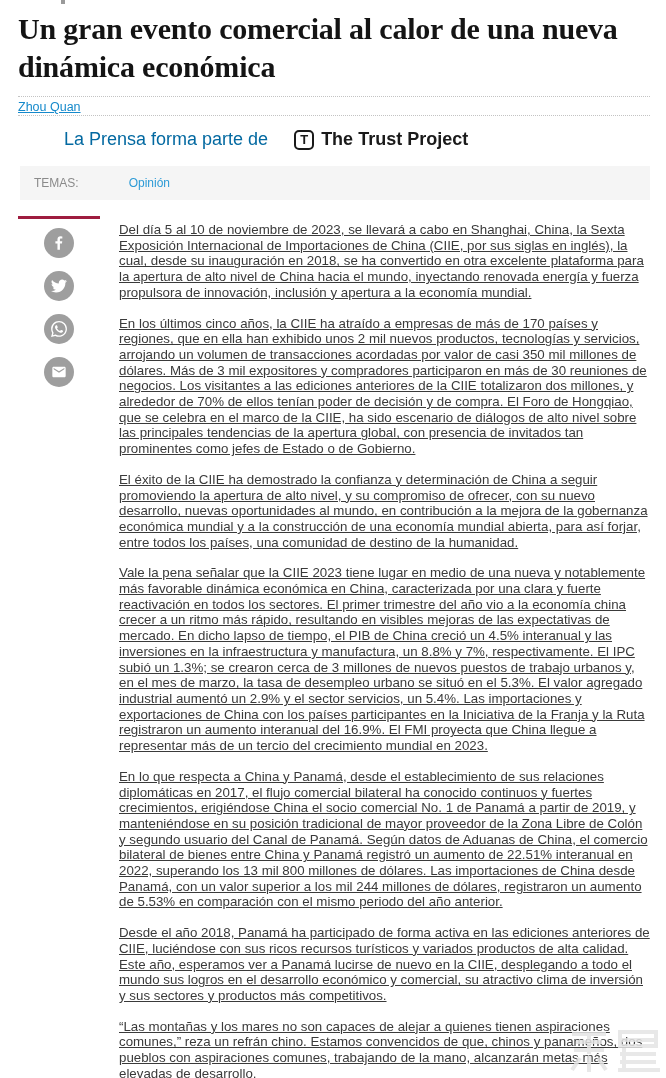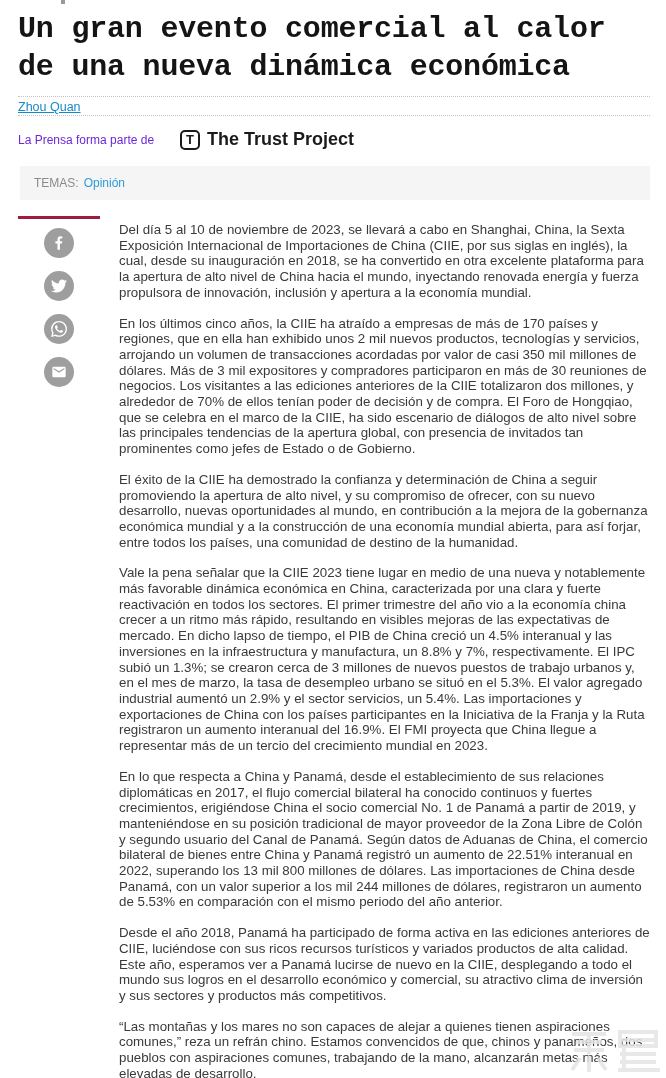--- a/index.html
+++ b/index.html
@@ -13,57 +13,57 @@
   }
   *{box-sizing:border-box;}
   html,body{margin:0;padding:0;}
   body{
     width:666px;height:1078px;overflow:hidden;background:#fff;position:relative;
     font-family:"Liberation Sans", sans-serif;
   }
   .top-artifact{position:absolute;left:61px;top:0;width:4px;height:4px;background:#9a9a9a;}
   .container{padding:6px 16px 0 18px;}
   h1.title{
-    font-family:Liberation Mono, monospace;
+    font-family:Liberation Serif, serif;
     font-size:30px;line-height:38px;font-weight:700;color:#141414;
     margin:4px 0 10px 0;letter-spacing:-0.2px;
   }
   .dotted-sep{border:none;border-top:1px dotted #c3c3c3;margin:0;}
   .author-link{
     display:inline-block;font-size:12.5px;color:var(--link-blue);
     text-decoration:underline;cursor:pointer;
   }
   .date{font-size:12.5px;color:var(--muted-text);margin:5px 0 10px 0;}
   .trust-row{display:flex;align-items:center;gap:8px;padding:13px 0 14px 0;}
-  .trust-prefix{font-size:12px;color:#6d28d9;}
+  .trust-prefix{font-size:18px;color:#0369a1;margin-left:46px;}
   .trust-link{display:flex;align-items:center;gap:7px;margin-left:18px;cursor:pointer;}
   .trust-logo{
     width:20px;height:20px;border:2px solid #1a1a1a;border-radius:5px;
     display:flex;align-items:center;justify-content:center;
     font-weight:800;font-size:13px;color:#1a1a1a;background:#fff;
   }
   .trust-name{font-size:18px;font-weight:700;color:#1a1a1a;}
   .temas-bar{
     background:var(--temas-bg);height:34px;display:flex;align-items:center;
-    padding:0 14px;margin:2px 0 0 2px;font-size:12px;
+    padding:0 14px;margin:2px 0 0 2px;font-size:12px;gap:45px;
   }
   .temas-label{color:var(--muted-text);margin-right:5px;}
   .temas-link{color:var(--temas-link-blue);cursor:pointer;}
   .article-row{display:flex;margin-top:16px;}
   .share-col{width:101px;flex-shrink:0;}
   .share-accent{width:82px;height:3px;background:var(--accent-red);}
   .share-icons{width:82px;display:flex;flex-direction:column;align-items:center;gap:13px;margin-top:9px;}
   .share-btn{
     width:30px;height:30px;border-radius:50%;background:var(--icon-gray);
     display:flex;align-items:center;justify-content:center;cursor:pointer;border:none;padding:0;
   }
   .share-btn svg{width:16px;height:16px;fill:#fff;display:block;}
   .body-col{flex:1;min-width:0;}
   .body-col p{
-    margin:0 0 15px 0;font-size:13.3px;line-height:15.7px;color:var(--body-text);
+    margin:0 0 15px 0;font-size:13.3px;line-height:15.7px;color:var(--body-text);text-decoration:underline;
   }
   .body-col p:first-child{margin-top:6px;}
   .watermark{position:absolute;right:2px;bottom:0;opacity:.85;pointer-events:none;}
 </style>
 </head>
 <body>
 
 <div class="top-artifact"></div>
 
 <div class="container">

